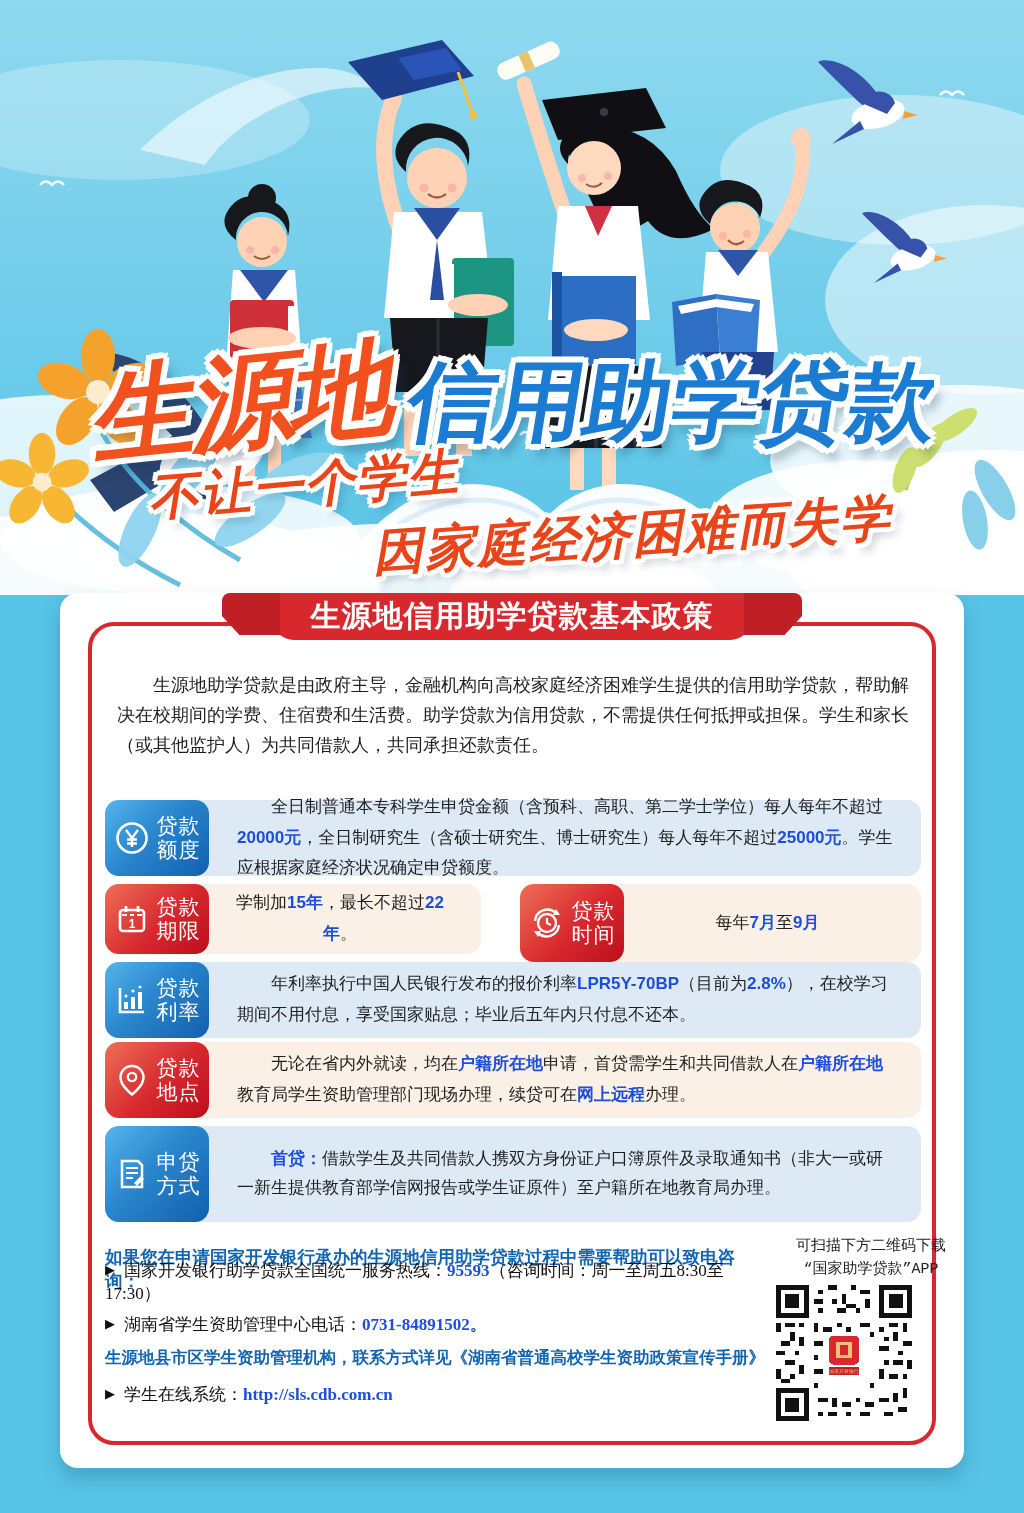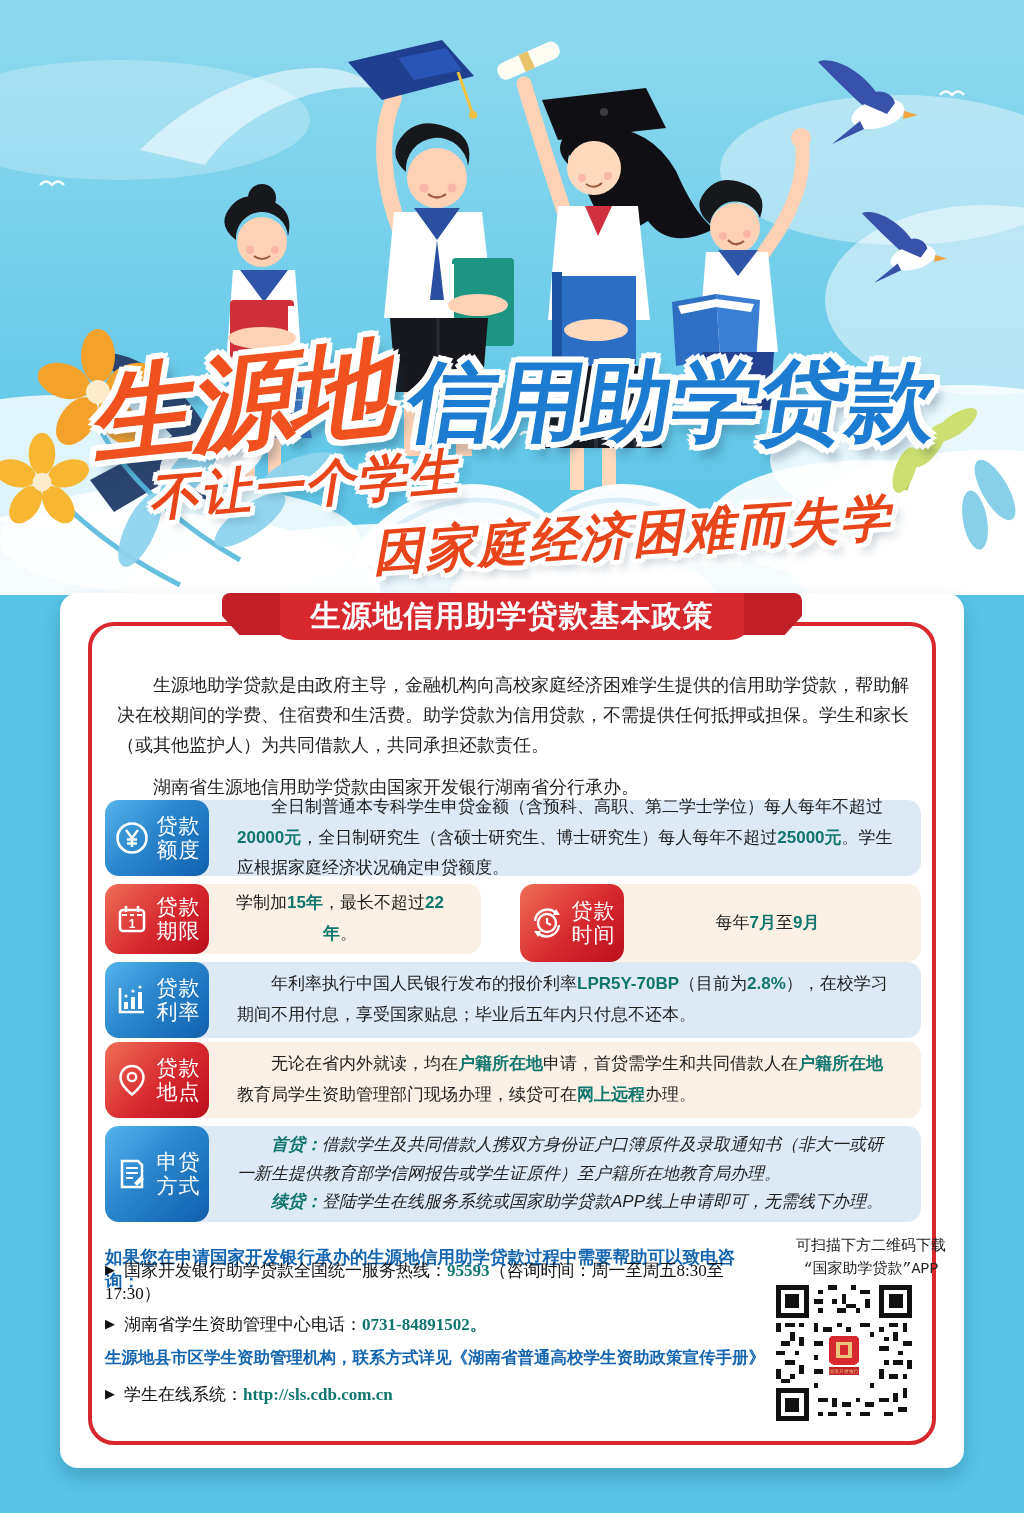--- a/index.html
+++ b/index.html
@@ -38,21 +38,21 @@
   .badge{position:absolute;left:0;top:0;bottom:0;width:104px;border-radius:14px;z-index:2;
          display:flex;align-items:center;justify-content:center;gap:7px;color:#fff;}
   .badge.blue{background:linear-gradient(135deg,#55b4ec 0%,#2a86cd 45%,#1160ad 100%);}
   .badge.red{background:linear-gradient(135deg,#ef6f57 0%,#d7282e 55%,#bb0f1c 100%);}
   .badge .lbl{font-size:21px;font-weight:400;line-height:1.15;letter-spacing:1px;}
   .badge svg{flex:0 0 auto;}
   .sec .txt{margin-left:104px;padding:8px 22px 8px 28px;font-size:17px;line-height:1.8;color:#1f1f1f;flex:1;}
   .sec .txt p{margin:0;text-indent:2em;}
   .sec .txt.center{text-align:center;text-indent:0;padding-left:12px;}
   .sec .txt.center p{text-indent:0;}
-  .hl{color:#0f766e;font-weight:800;}
+  .hl{color:#1d4ed8;font-weight:800;}
   
   .contact-h{position:absolute;left:45px;width:650px;font-size:17.5px;font-weight:800;color:#1465af;z-index:2;}
   .bullet{position:absolute;left:45px;width:656px;font-family:"Liberation Serif","DejaVu Serif",serif;
           font-size:17px;color:#101010;z-index:2;}
   .bullet .marker{font-family:"DejaVu Sans",sans-serif;font-size:13px;margin-right:9px;position:relative;top:-2px;}
   .qr-caption{position:absolute;left:706px;top:642px;width:210px;font-size:15px;line-height:1.55;color:#222;text-align:center;z-index:2;font-family:Liberation Mono, monospace;}
   .qr-box{position:absolute;left:716px;top:692px;width:136px;height:136px;z-index:2;}
 </style>
 </head>
 <body>
@@ -271,21 +271,20 @@
   <div class="card">
     <div class="inner-frame"></div>
     <div class="ribbon">
       <span class="tail tail-l"></span>
       <span class="tail tail-r"></span>
       <span>生源地信用助学贷款基本政策</span>
     </div>
 
     <div class="intro">
       <p>生源地助学贷款是由政府主导，金融机构向高校家庭经济困难学生提供的信用助学贷款，帮助解决在校期间的学费、住宿费和生活费。助学贷款为信用贷款，不需提供任何抵押或担保。学生和家长（或其他监护人）为共同借款人，共同承担还款责任。</p>
-      <p>湖南省生源地信用助学贷款由国家开发银行湖南省分行承办。</p>
     </div>
 
     <div class="sec blue" style="left:45px;top:207px;width:816px;height:76px;">
       <div class="body">
         <div class="txt rich">
             <p><span>全日制普通本专科学生申贷金额（含预科、高职、第二学士学位）每人每年不超过</span><span class="hl">20000元</span><span>，全日制研究生（含硕士研究生、博士研究生）每人每年不超过</span><span class="hl">25000元</span><span>。学生应根据家庭经济状况确定申贷额度。</span></p>
           </div>
       </div>
       <div class="badge blue">
         <svg width="36" height="36" viewBox="0 0 36 36">
@@ -376,23 +375,22 @@
         </svg>
         <div class="lbl">
             <div>贷款</div>
             <div>地点</div>
           </div>
       </div>
     </div>
 
     <div class="sec blue" style="left:45px;top:533px;width:816px;height:96px;">
       <div class="body">
-        <div class="txt rich" style="line-height:1.7;font-style:italic;">
+        <div class="txt rich" style="line-height:1.7;">
           <p><span class="hl">首贷：</span><span>借款学生及共同借款人携双方身份证户口簿原件及录取通知书（非大一或研一新生提供教育部学信网报告或学生证原件）至户籍所在地教育局办理。</span></p>
-          <p><span class="hl">续贷：</span><span>登陆学生在线服务系统或国家助学贷款APP线上申请即可，无需线下办理。</span></p>
         </div>
       </div>
       <div class="badge blue">
         <svg width="36" height="36" viewBox="0 0 36 36">
           <path d="M8 5 H24 L28 9 V31 H8 Z" stroke="#fff" stroke-width="2.5" fill="none"></path>
           <path d="M12 12 H24 M12 17 H24 M12 22 H19" stroke="#fff" stroke-width="2.2"></path>
           <path d="M20 27 L27 20 L30 23 L23 30 Z" fill="#fff"></path>
         </svg>
         <div class="lbl">
             <div>申贷</div>

